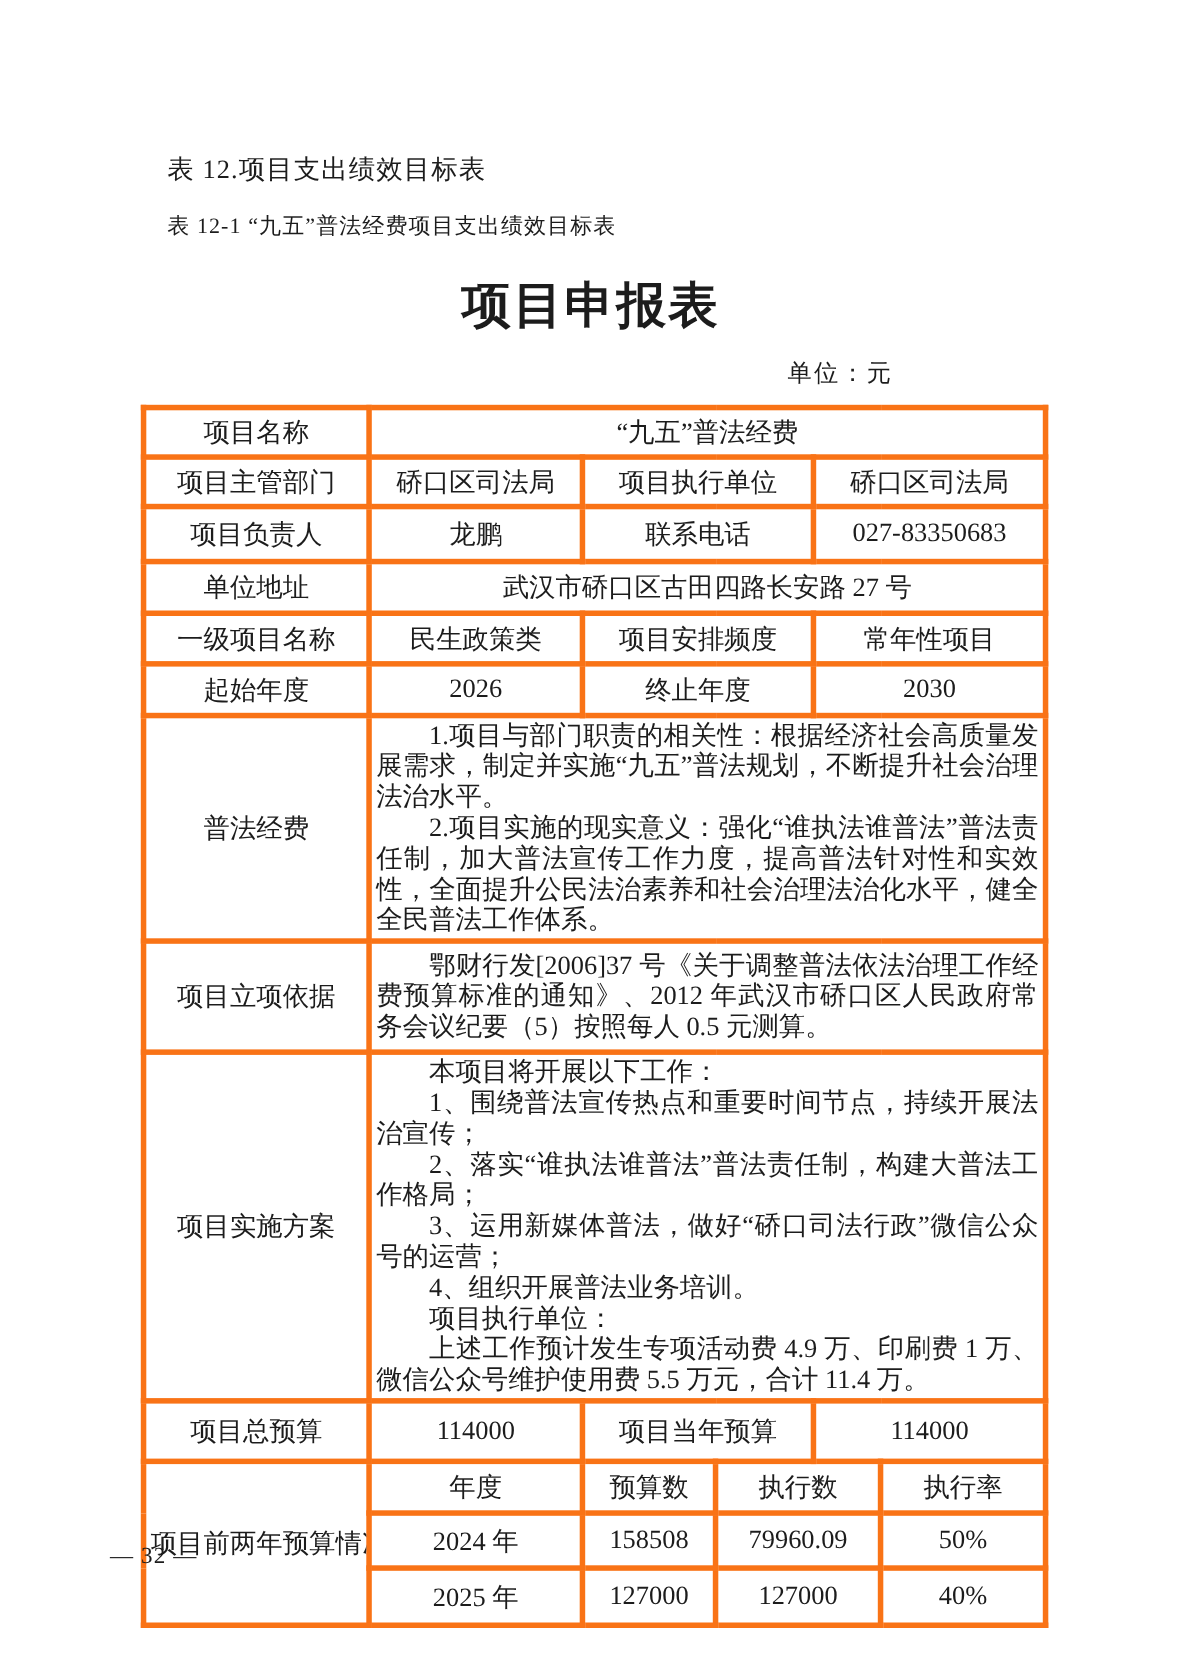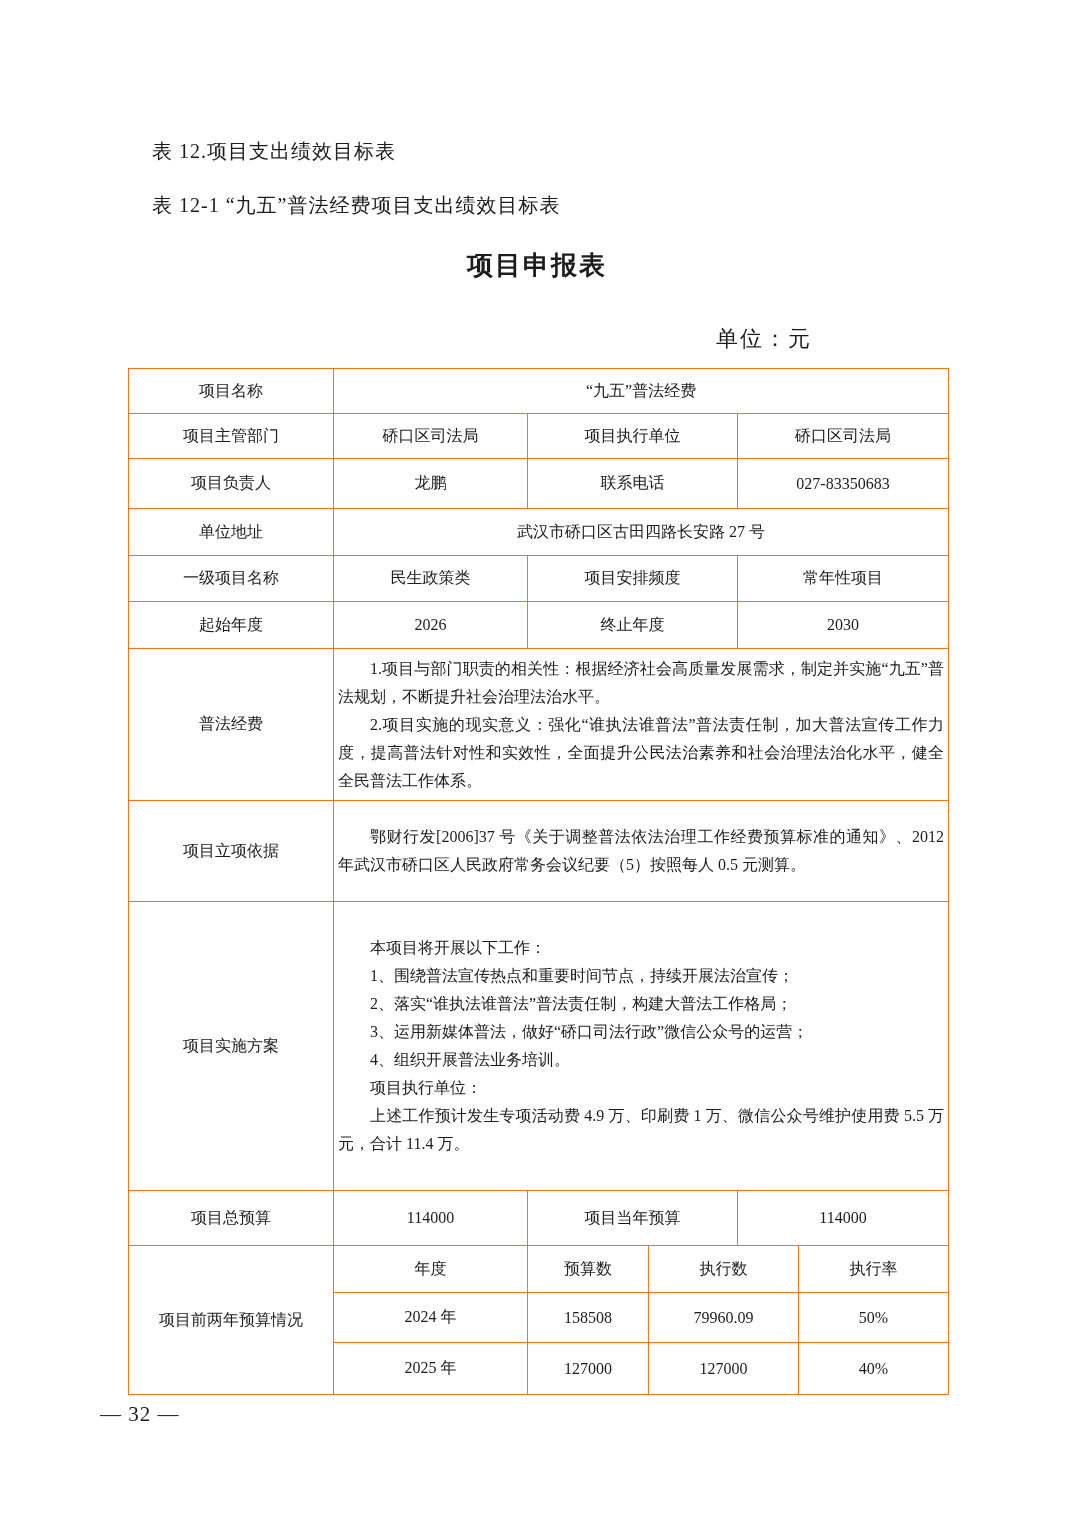--- a/index.html
+++ b/index.html
@@ -8,44 +8,44 @@
     position: relative;
     width: 1074px;
     height: 1520px;
     background: #ffffff;
     color: #1c1c1c;
     font-family: "Liberation Serif", "DejaVu Serif", serif;
     overflow: hidden;
   }
   .caption1 {
     position: absolute; top: 138px; left: 152px;
-    font-size: 20px; letter-spacing: 1px; white-space: nowrap;
+    font-size: 24px; letter-spacing: 1px; white-space: nowrap;
   }
   .caption2 {
     position: absolute; top: 192px; left: 152px;
     font-size: 20px; letter-spacing: 1px; white-space: nowrap;
   }
   .doc-title {
     position: absolute; top: 248px; left: 0; width: 100%;
-    text-align: center; font-size: 26px; font-weight: bold;
+    text-align: center; font-size: 45px; font-weight: bold;
     font-family: "Liberation Sans", "DejaVu Sans", sans-serif;
     letter-spacing: 2px;
   }
   .unit-note {
     position: absolute; top: 324px; left: 128px; width: 684px;
     text-align: right; font-size: 22px; letter-spacing: 2px;
   }
   table.form {
     position: absolute; top: 368px; left: 128px;
     width: 820px; border-collapse: collapse; table-layout: fixed;
   }
   table.form td {
-    border: 1px solid #f97316;
+    border: 5px solid #f97316;
     vertical-align: middle;
-    font-size: 16px;
+    font-size: 24px;
     text-align: center;
     padding: 2px 4px;
     overflow: hidden;
   }
   td.label { white-space: nowrap; }
   td.text-cell {
     text-align: justify;
     padding: 6px 7px 6px 7px;
     line-height: 28px;
   }

